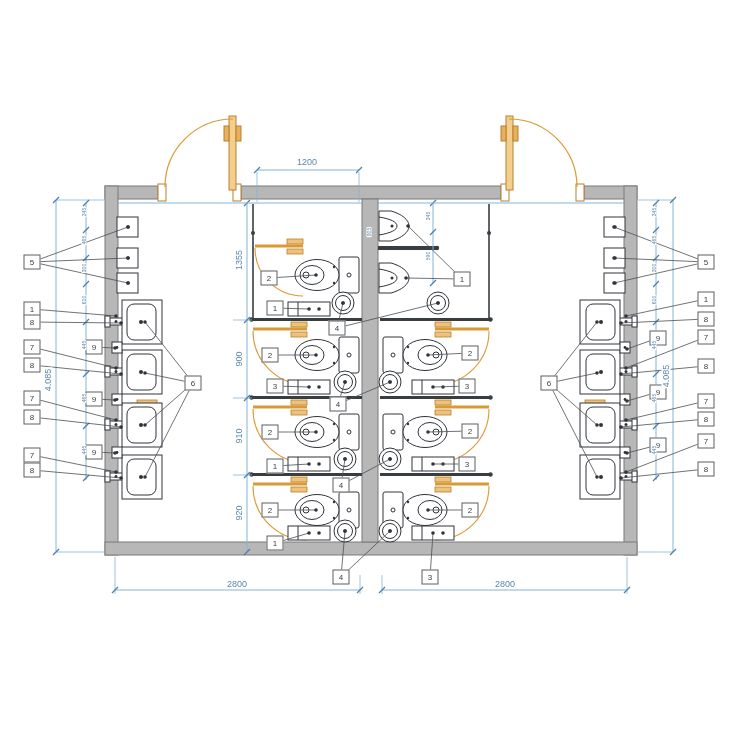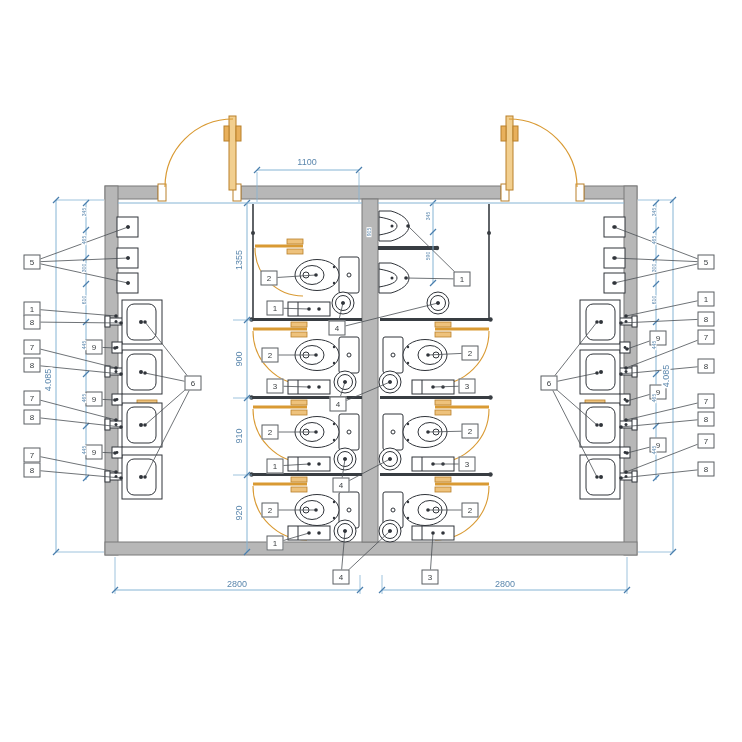--- a/index.html
+++ b/index.html
@@ -508,21 +508,21 @@
       <div class="callout" style="left: 706px; top: 337px;">7</div>
       <div class="callout" style="left: 706px; top: 366px;">8</div>
       <div class="callout" style="left: 706px; top: 401px;">7</div>
       <div class="callout" style="left: 706px; top: 419px;">8</div>
       <div class="callout" style="left: 706px; top: 441px;">7</div>
       <div class="callout" style="left: 706px; top: 469px;">8</div>
       <div class="callout" style="left: 658px; top: 338px;">9</div>
       <div class="callout" style="left: 658px; top: 392px;">9</div>
       <div class="callout" style="left: 658px; top: 445px;">9</div>
       <div class="callout" style="left: 549px; top: 383px;">6</div>
-      <div class="dimtext" style="left: 307px; top: 162px;">1100</div>
+      <div class="dimtext" style="left: 307px; top: 162px;">1200</div>
       <div class="dimtext rot" style="left: 239px; top: 260px;">1355</div>
       <div class="dimtext rot" style="left: 239px; top: 359px;">900</div>
       <div class="dimtext rot" style="left: 239px; top: 436px;">910</div>
       <div class="dimtext rot" style="left: 239px; top: 513px;">920</div>
       <div class="dimtext rot" style="left: 48px; top: 380px;">4.085</div>
       <div class="dimtext rot" style="left: 666px; top: 376px;">4.085</div>
       <div class="dimtext" style="left: 237px; top: 584px;">2800</div>
       <div class="dimtext" style="left: 505px; top: 584px;">2800</div>
       <div class="dimtext rot tiny" style="left: 428px; top: 216px;">345</div>
       <div class="dimtext rot tiny" style="left: 428px; top: 256px;">590</div>

